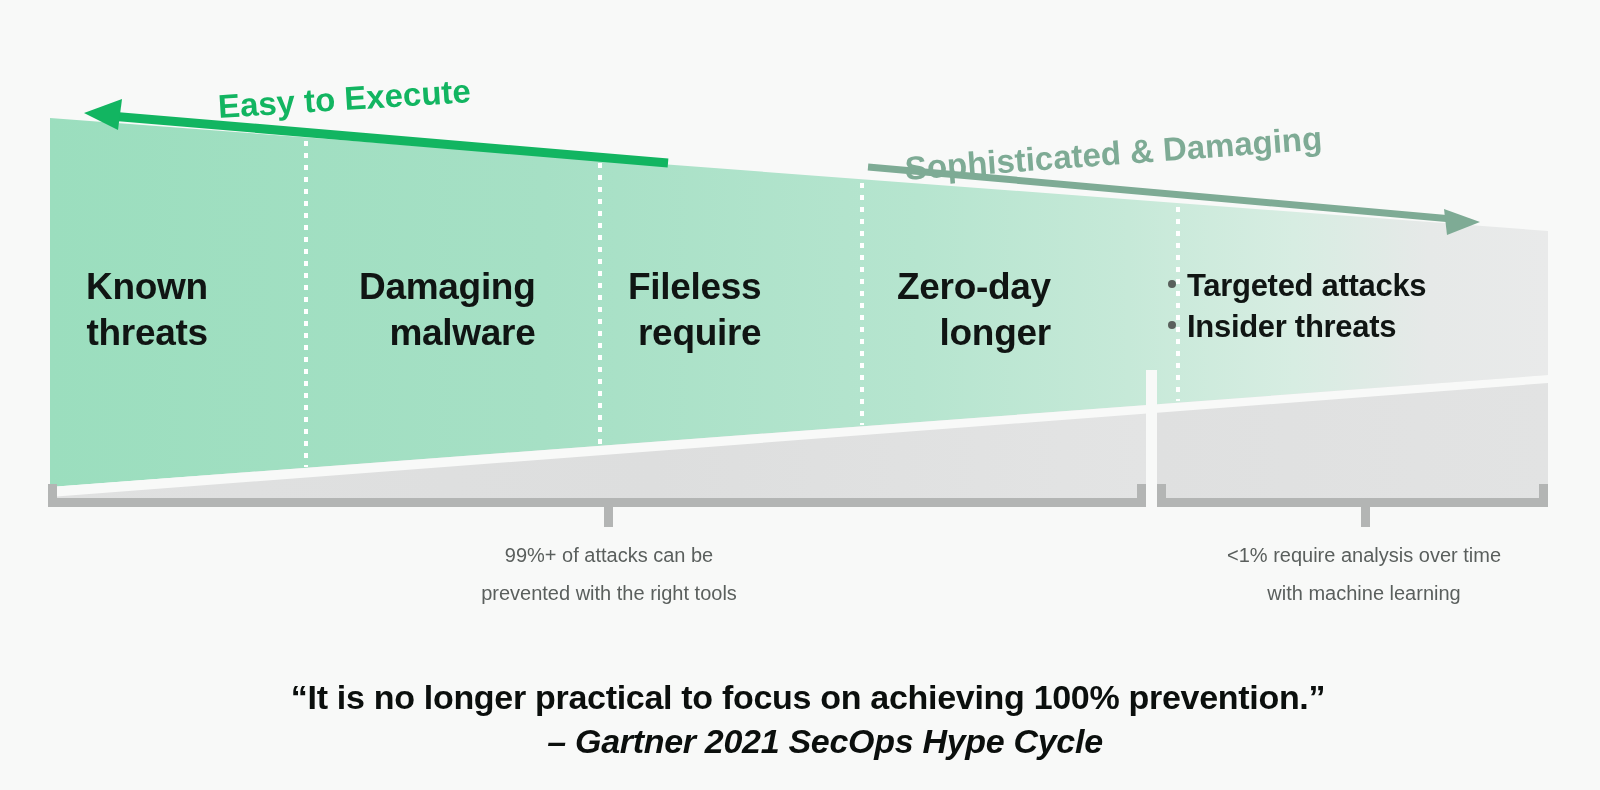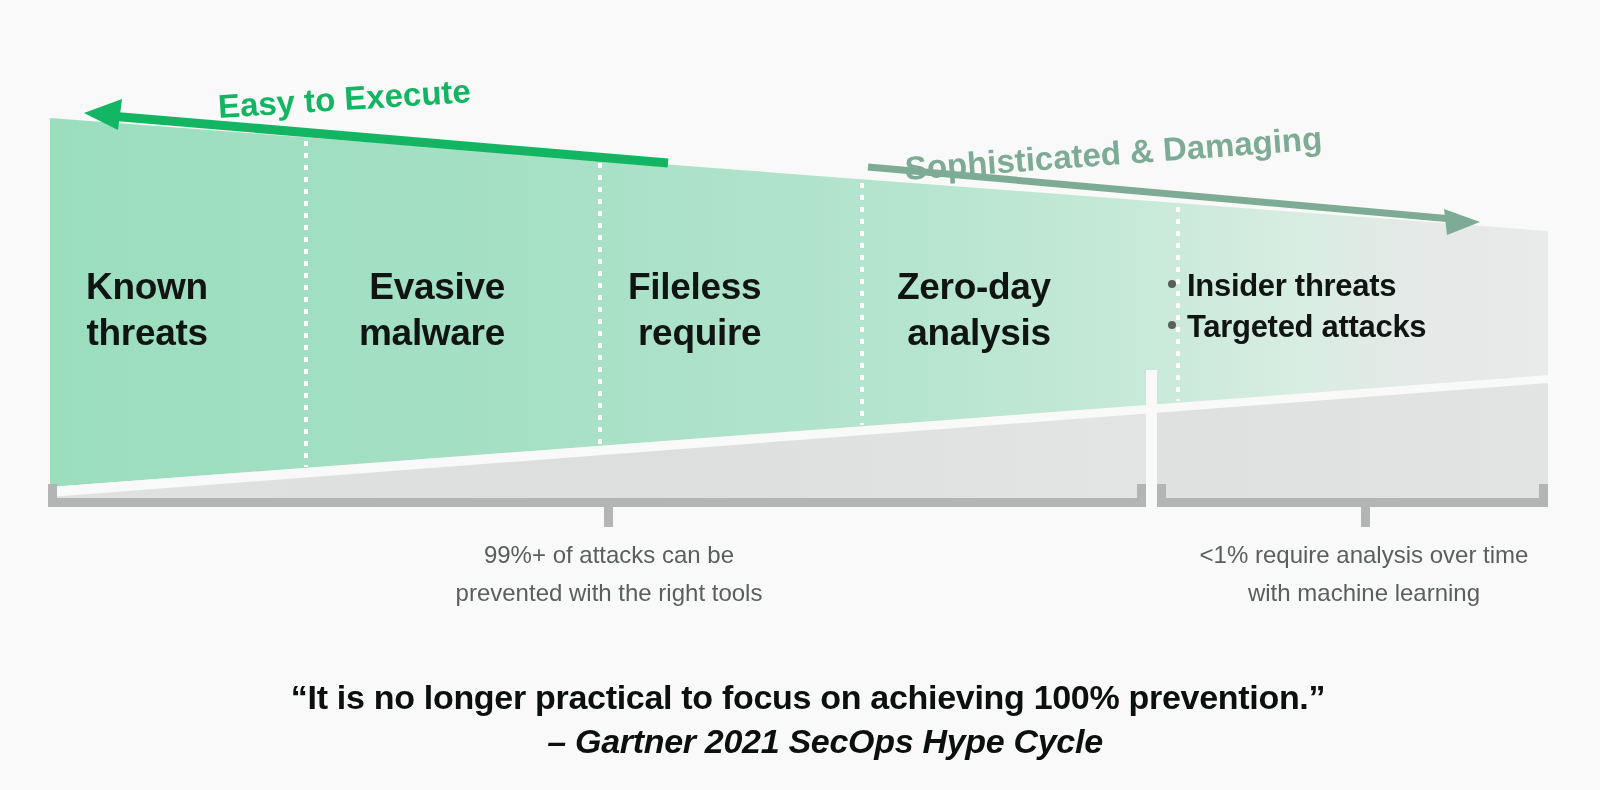--- a/index.html
+++ b/index.html
@@ -53,21 +53,21 @@
   .arrow-label.soph{
     font-size:33px;
     color:#7EAB95;
     left:905px;top:150px;
     transform:rotate(-4.2deg);
     transform-origin:left center;
   }
   .caption{
     position:absolute;
     text-align:center;
-    font-size:24px;
+    font-size:20px;
     line-height:38px;
     color:#5A5F5D;
     white-space:pre-line;
     font-weight:400;
   }
   .quote{
     position:absolute;
     left:0;width:1600px;
     text-align:center;
     color:#0B0F0D;
@@ -164,38 +164,38 @@
     </g>
   </svg>
 
   <div class="arrow-label easy">Easy to Execute</div>
 
   <div class="arrow-label soph">Sophisticated &amp; Damaging</div>
 
   <div class="seg-label" style="left:86px;top:264px;">Known
 threats</div>
 
-  <div class="seg-label" style="left:359px;top:264px;">Evasive
+  <div class="seg-label" style="left:359px;top:264px;">Damaging
 malware</div>
 
   <div class="seg-label" style="left:628px;top:264px;">Fileless
 require</div>
 
   <div class="seg-label" style="left:897px;top:264px;">Zero-day
-analysis</div>
+longer</div>
 
   <div class="bullet-list" style="left:1168px;top:265px;">
+    <div class="bullet-row">
+      <span class="bullet-dot"></span>
+      <span>Targeted attacks</span>
+    </div>
     <div class="bullet-row">
       <span class="bullet-dot"></span>
       <span>Insider threats</span>
     </div>
-    <div class="bullet-row">
-      <span class="bullet-dot"></span>
-      <span>Targeted attacks</span>
-    </div>
   </div>
 
   <div class="caption" style="left:309px;top:536px;width:600px;">99%+ of attacks can be
 prevented with the right tools</div>
 
   <div class="caption" style="left:1064px;top:536px;width:600px;">&lt;1% require analysis over time
 with machine learning</div>
 
   <div class="quote" style="top:678px;">
     <div class="quote-line1">“It is no longer practical to focus on achieving 100% prevention.”</div>

